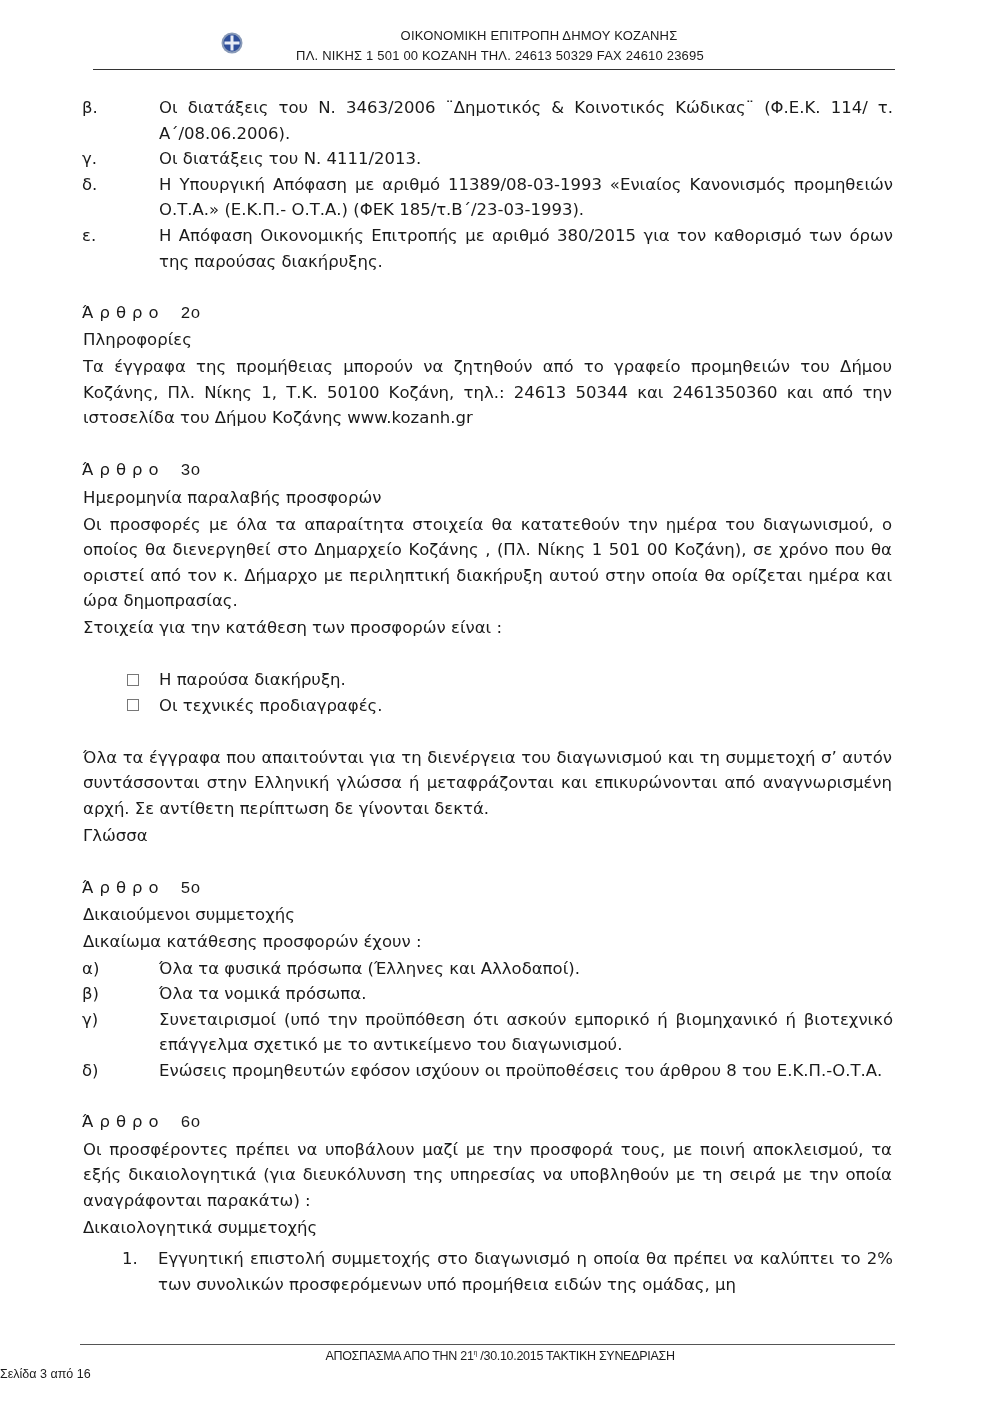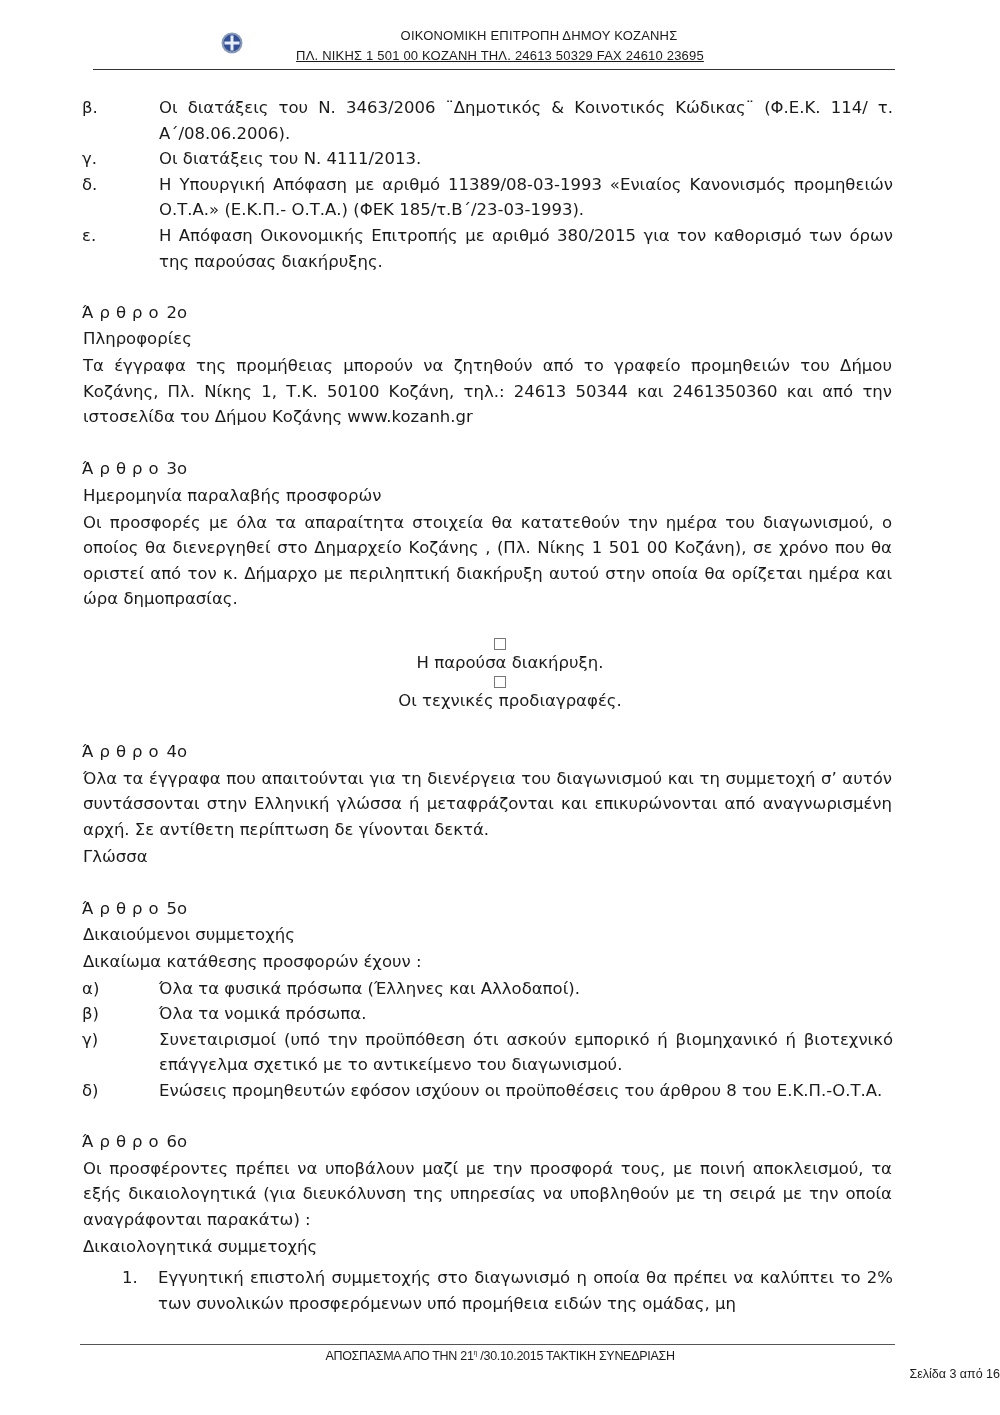--- a/index.html
+++ b/index.html
@@ -3,42 +3,42 @@
 <meta charset="utf-8">
 <style>
   html, body { margin: 0; padding: 0; background: #ffffff; }
   body { width: 1000px; height: 1415px; position: relative; overflow: hidden;
          font-family: "DejaVu Sans", sans-serif; color: #1a1a1a; }
   .header { position: absolute; left: 0; top: 0; width: 1000px; height: 72px; }
   .emblem { position: absolute; left: 221px; top: 32px; width: 22px; height: 22px; }
   .header-line1 { position: absolute; left: 0; width: 1000px; top: 28px; text-align: center;
                   font-family: "Liberation Sans", sans-serif; font-size: 13px; letter-spacing: 0.2px; padding-left: 38px; box-sizing: border-box; margin-left: 20px; }
   .header-line2 { position: absolute; left: 0; width: 1000px; top: 48px; text-align: center;
-                  font-family: "Liberation Sans", sans-serif; font-size: 13px; letter-spacing: 0.2px; padding-left: 0px; box-sizing: border-box; text-decoration: underline; }
+                  font-family: "Liberation Sans", sans-serif; font-size: 13px; letter-spacing: 0.2px; padding-left: 0px; box-sizing: border-box; }
   .header-rule { position: absolute; left: 93px; top: 69px; width: 802px; height: 1px; background: #333; }
 
   .content { position: absolute; left: 82px; top: 95px; width: 811px;
              font-size: 16.5px; line-height: 25.6px; }
   .p { margin: 1px; text-align: justify; }
   .item { display: flex; }
   .item .lbl { width: 77px; flex: 0 0 77px; }
   .item .txt { flex: 1; text-align: justify; }
   .gap { height: 25.6px; }
   .article { letter-spacing: 6px; }
-  .article .num { margin-left: 2px; letter-spacing: 0; }
+  .article .num { margin-left: 16px; letter-spacing: 0; font-family: Liberation Mono, monospace; }
   .bullets { padding-left: 45px; }
-  .bullet { display: flex; align-items: center; flex-direction: column; }
+  .bullet { display: flex; align-items: center; }
   .bullet .box { width: 10px; height: 10px; border: 1px solid #777; margin-right: 20px; display: inline-block; }
   .numlist .item .lbl { width: 36px; flex: 0 0 36px; padding-left: 40px; }
 
   .footer-rule { position: absolute; left: 80px; top: 1344px; width: 815px; height: 1px; background: #555; }
   .footer-line1 { position: absolute; left: 0; width: 1000px; top: 1349px; text-align: center;
                   font-family: "Liberation Sans", sans-serif; font-size: 12.5px; letter-spacing: -0.3px; }
   .footer-line1 sup { font-size: 7px; }
-  .footer-line2 { position: absolute; left: 0; width: 1000px; top: 1367px; text-align: right;
+  .footer-line2 { position: absolute; left: 0; width: 1000px; top: 1367px; text-align: left;
                   font-family: "Liberation Sans", sans-serif; font-size: 12.5px; }
 </style>
 </head>
 <body>
 
 <div class="header">
   <svg class="emblem" viewBox="0 0 22 22">
     <circle cx="11" cy="11" r="10.5" fill="#8a9bb8"></circle>
     <circle cx="11" cy="11" r="8.5" fill="#2f4f9a"></circle>
     <rect x="9.5" y="3.5" width="3" height="15" fill="#e8ecf5"></rect>
@@ -76,37 +76,35 @@
   <div class="p">Πληροφορίες</div>
   <div class="p">Τα έγγραφα της προμήθειας μπορούν να ζητηθούν από το γραφείο προμηθειών του Δήμου Κοζάνης, Πλ. Νίκης 1, Τ.Κ. 50100 Κοζάνη, τηλ.: 24613 50344 και 2461350360 και από την ιστοσελίδα του Δήμου Κοζάνης www.kozanh.gr</div>
 
   <div class="gap"></div>
 
   <div class="article">
     <span>Άρθρο</span><span class="num">3ο</span>
   </div>
   <div class="p">Ημερομηνία παραλαβής προσφορών</div>
   <div class="p">Οι προσφορές με όλα τα απαραίτητα στοιχεία θα κατατεθούν την ημέρα του διαγωνισμού, ο οποίος θα διενεργηθεί στο Δημαρχείο Κοζάνης , (Πλ. Νίκης 1 501 00 Κοζάνη), σε χρόνο που θα οριστεί από τον κ. Δήμαρχο με περιληπτική διακήρυξη αυτού στην οποία θα ορίζεται ημέρα και ώρα δημοπρασίας.</div>
+  <div class="p">Στοιχεία για την κατάθεση των προσφορών είναι :</div>
   <div class="gap"></div>
   <div class="bullets">
     <div class="bullet">
       <span class="box"></span>
       <span>Η παρούσα διακήρυξη.</span>
     </div>
     <div class="bullet">
       <span class="box"></span>
       <span>Οι τεχνικές προδιαγραφές.</span>
     </div>
   </div>
 
   <div class="gap"></div>
 
-  <div class="article">
-    <span>Άρθρο</span><span class="num">4ο</span>
-  </div>
   <div class="p">Όλα τα έγγραφα που απαιτούνται για τη διενέργεια του διαγωνισμού και τη συμμετοχή σ’ αυτόν συντάσσονται στην Ελληνική γλώσσα ή μεταφράζονται και επικυρώνονται από αναγνωρισμένη αρχή. Σε αντίθετη περίπτωση δε γίνονται δεκτά.</div>
   <div class="p">Γλώσσα</div>
 
   <div class="gap"></div>
 
   <div class="article">
     <span>Άρθρο</span><span class="num">5ο</span>
   </div>
   <div class="p">Δικαιούμενοι συμμετοχής</div>
   <div class="p">Δικαίωμα κατάθεσης προσφορών έχουν :</div>

